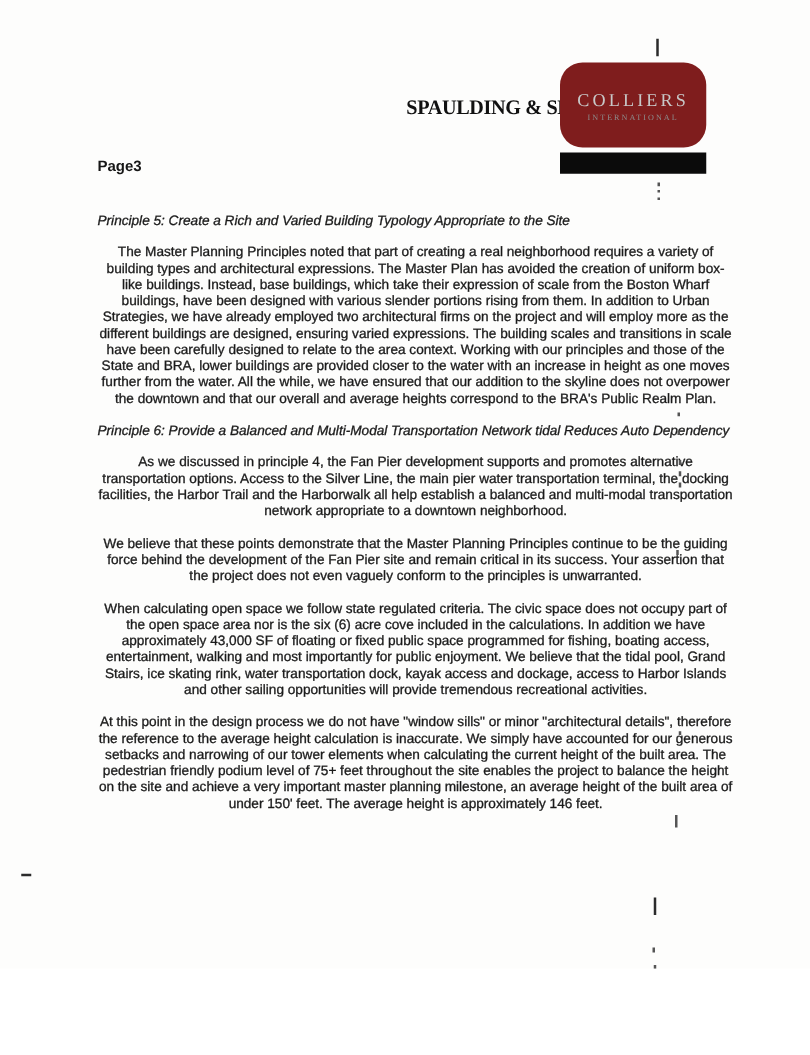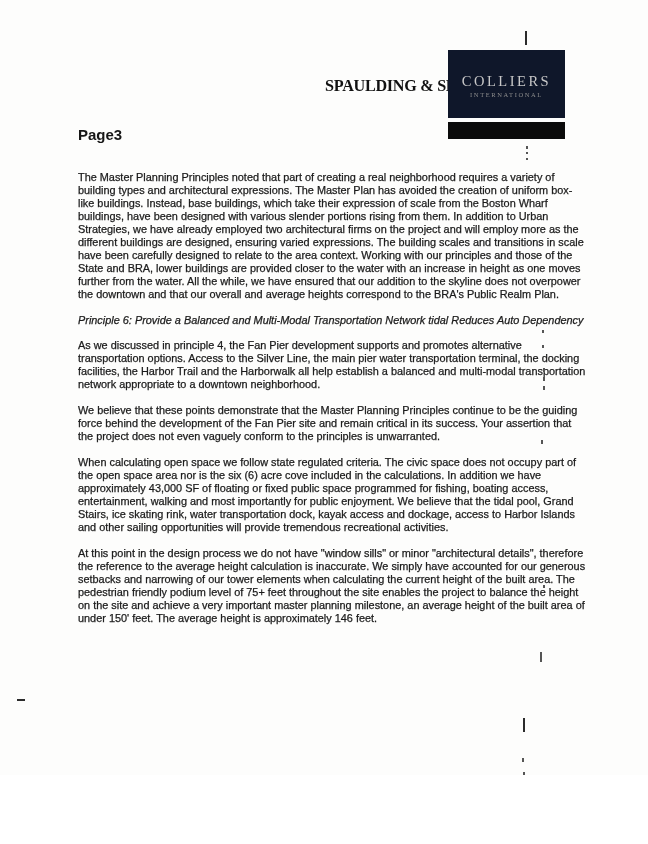--- a/index.html
+++ b/index.html
@@ -12,68 +12,69 @@
   }
   
   .company {
     position:absolute; top:76px; right:207px;
     font-family:"Liberation Serif", serif;
     font-weight:bold; font-size:16.5px; letter-spacing:-0.3px;
     color:#111; transform:scaleX(0.98); transform-origin:right;
   }
   .logo-box {
     position:absolute; left:448px; top:50px; width:117px; height:68px;
-    background:#0f172a; text-align:center;
+    background:#7f1d1d; text-align:center;border-radius:18px;
   }
   .logo-line1 {
     padding-top:23px;
     font-family:"Liberation Serif", serif;
     font-size:14.5px; letter-spacing:2.5px; color:#c8c8c8;
   }
   .logo-line2 {
     font-family:"Liberation Serif", serif;
     font-size:6.5px; letter-spacing:1.6px; color:#8d8d8d; margin-top:1px;
   }
   .logo-bar {
     position:absolute; left:448px; top:122px; width:117px; height:17px;
     background:#0b0b0b;
   }
   .page-label {
     position:absolute; left:78px; top:126px;
-    font-size:15px; font-weight:bold; color:#161616;
+    font-size:12px; font-weight:bold; color:#161616;
   }
   
   .doc-body {
     position:absolute; left:78px; top:171px; width:509px;
     font-size:10.9px; line-height:13px; color:#1b1b1b;
     -webkit-text-stroke:0.25px #1b1b1b;
   }
   .heading-italic { font-style:italic; margin:0 0 12px 0; }
   .heading-bold { font-weight:bold; margin:0 0 12px 0; }
-  .para { margin:0 0 13px 0; }
+  .para { margin:0 0 13px 0;text-align:center; }
   
   .artifact { position:absolute; background:#2b2b2b; }
   .artifact.light { background:#555; }
 </style>
 </head>
 <body>
 
 <div class="paper">
 
   <span class="company">SPAULDING &amp; SLYE</span>
 
   <div class="logo-box">
     <div class="logo-line1">COLLIERS</div>
     <div class="logo-line2">INTERNATIONAL</div>
   </div>
   <div class="logo-bar"></div>
 
   <div class="page-label">Page3</div>
 
   <div class="doc-body">
+    <p class="heading-italic">Principle 5: Create a Rich and Varied Building Typology Appropriate to the Site</p>
     <p class="para">The Master Planning Principles noted that part of creating a real neighborhood requires a variety of building types and architectural expressions. The Master Plan has avoided the creation of uniform box-like buildings. Instead, base buildings, which take their expression of scale from the Boston Wharf buildings, have been designed with various slender portions rising from them. In addition to Urban Strategies, we have already employed two architectural firms on the project and will employ more as the different buildings are designed, ensuring varied expressions. The building scales and transitions in scale have been carefully designed to relate to the area context. Working with our principles and those of the State and BRA, lower buildings are provided closer to the water with an increase in height as one moves further from the water. All the while, we have ensured that our addition to the skyline does not overpower the downtown and that our overall and average heights correspond to the BRA's Public Realm Plan.</p>
     <p class="heading-italic">Principle 6: Provide a Balanced and Multi-Modal Transportation Network tidal Reduces Auto Dependency</p>
     <p class="para">As we discussed in principle 4, the Fan Pier development supports and promotes alternative transportation options. Access to the Silver Line, the main pier water transportation terminal, the docking facilities, the Harbor Trail and the Harborwalk all help establish a balanced and multi-modal transportation network appropriate to a downtown neighborhood.</p>
     <p class="para">We believe that these points demonstrate that the Master Planning Principles continue to be the guiding force behind the development of the Fan Pier site and remain critical in its success. Your assertion that the project does not even vaguely conform to the principles is unwarranted.</p>
     <p class="para">When calculating open space we follow state regulated criteria. The civic space does not occupy part of the open space area nor is the six (6) acre cove included in the calculations. In addition we have approximately 43,000 SF of floating or fixed public space programmed for fishing, boating access, entertainment, walking and most importantly for public enjoyment. We believe that the tidal pool, Grand Stairs, ice skating rink, water transportation dock, kayak access and dockage, access to Harbor Islands and other sailing opportunities will provide tremendous recreational activities.</p>
     <p class="para">At this point in the design process we do not have "window sills" or minor "architectural details", therefore the reference to the average height calculation is inaccurate. We simply have accounted for our generous setbacks and narrowing of our tower elements when calculating the current height of the built area. The pedestrian friendly podium level of 75+ feet throughout the site enables the project to balance the height on the site and achieve a very important master planning milestone, an average height of the built area of under 150' feet. The average height is approximately 146 feet.</p>
   </div>
 
   <div class="artifact" style="left:525px;top:31px;width:1.5px;height:14px;"></div>
   <div class="artifact light" style="left:526px;top:146px;width:1.5px;height:3px;"></div>

